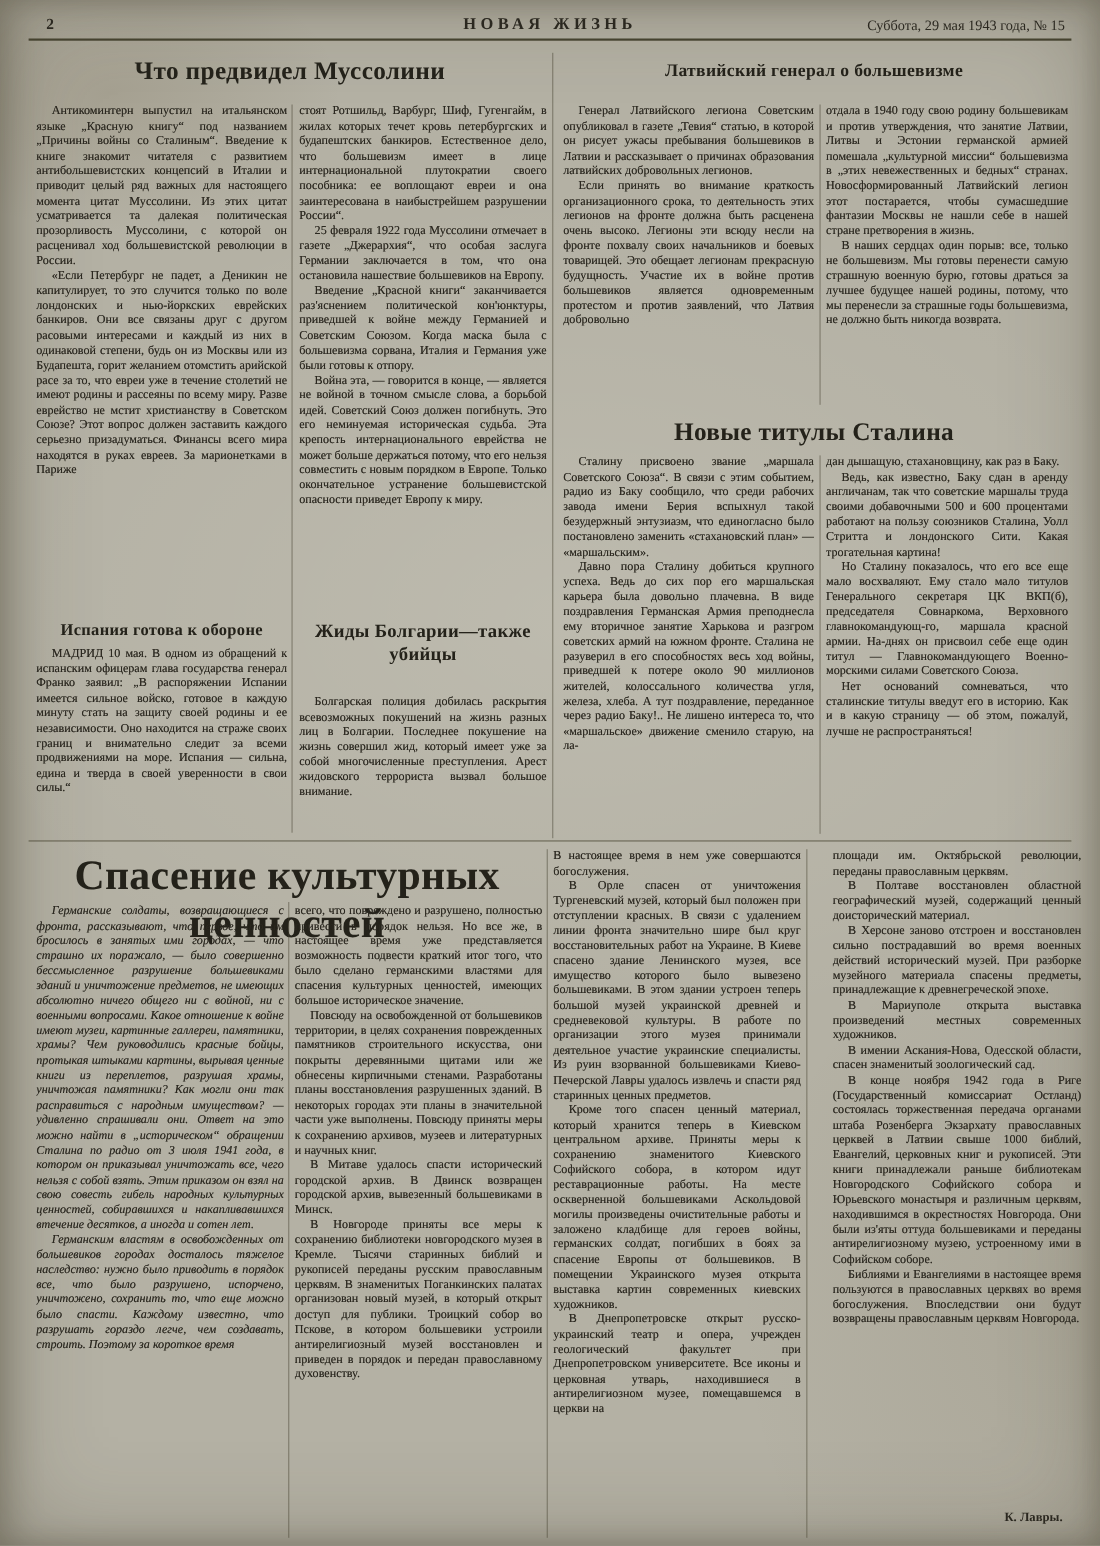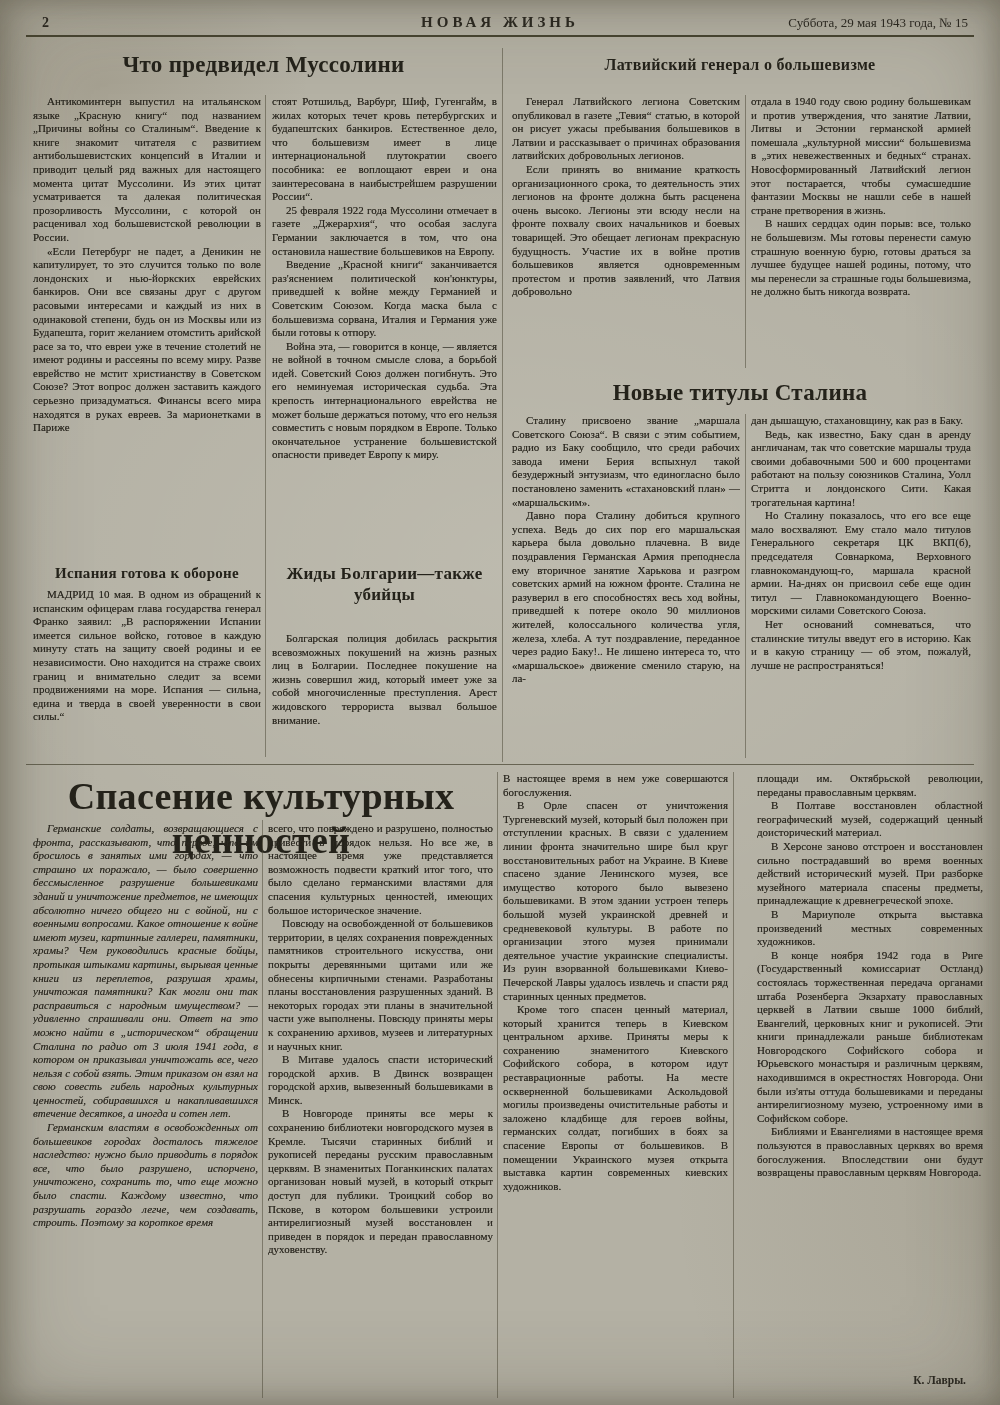--- a/index.html
+++ b/index.html
@@ -101,26 +101,28 @@
     <div class="abs bt cont" style="left:268px;top:822px;width:225px;height:576px;">
         <p>всего, что повреждено и разрушено, полностью привести в порядок нельзя. Но все же, в настоящее время уже представляется возможность подвести краткий итог того, что было сделано германскими властями для спасения культурных ценностей, имеющих большое историческое значение.</p>
         <p>Повсюду на освобожденной от большевиков территории, в целях сохранения поврежденных памятников строительного искусства, они покрыты деревянными щитами или же обнесены кирпичными стенами. Разработаны планы восстановления разрушенных зданий. В некоторых городах эти планы в значительной части уже выполнены. Повсюду приняты меры к сохранению архивов, музеев и литературных и научных книг.</p>
         <p>В Митаве удалось спасти исторический городской архив. В Двинск возвращен городской архив, вывезенный большевиками в Минск.</p>
         <p>В Новгороде приняты все меры к сохранению библиотеки новгородского музея в Кремле. Тысячи старинных библий и рукописей переданы русским православным церквям. В знаменитых Поганкинских палатах организован новый музей, в который открыт доступ для публики. Троицкий собор во Пскове, в котором большевики устроили антирелигиозный музей восстановлен и приведен в порядок и передан православному духовенству.</p>
       </div>
     <div class="abs bt cont" style="left:503px;top:772px;width:225px;height:626px;">
         <p>В настоящее время в нем уже совершаются богослужения.</p>
         <p>В Орле спасен от уничтожения Тургеневский музей, который был положен при отступлении красных. В связи с удалением линии фронта значительно шире был круг восстановительных работ на Украине. В Киеве спасено здание Ленинского музея, все имущество которого было вывезено большевиками. В этом здании устроен теперь большой музей украинской древней и средневековой культуры. В работе по организации этого музея принимали деятельное участие украинские специалисты. Из руин взорванной большевиками Киево-Печерской Лавры удалось извлечь и спасти ряд старинных ценных предметов.</p>
         <p>Кроме того спасен ценный материал, который хранится теперь в Киевском центральном архиве. Приняты меры к сохранению знаменитого Киевского Софийского собора, в котором идут реставрационные работы. На месте оскверненной большевиками Аскольдовой могилы произведены очистительные работы и заложено кладбище для героев войны, германских солдат, погибших в боях за спасение Европы от большевиков. В помещении Украинского музея открыта выставка картин современных киевских художников.</p>
+        <p>В Днепропетровске открыт русско-украинский театр и опера, учрежден геологический факультет при Днепропетровском университете. Все иконы и церковная утварь, находившиеся в антирелигиозном музее, помещавшемся в церкви на</p>
       </div>
     <div class="abs bt cont" style="left:740px;top:772px;width:226px;height:598px;margin-left:17px;">
         <p>площади им. Октябрьской революции, переданы православным церквям.</p>
         <p>В Полтаве восстановлен областной географический музей, содержащий ценный доисторический материал.</p>
         <p>В Херсоне заново отстроен и восстановлен сильно пострадавший во время военных действий исторический музей. При разборке музейного материала спасены предметы, принадлежащие к древнегреческой эпохе.</p>
         <p>В Мариуполе открыта выставка произведений местных современных художников.</p>
+        <p>В имении Аскания-Нова, Одесской области, спасен знаменитый зоологический сад.</p>
         <p>В конце ноября 1942 года в Риге (Государственный комиссариат Остланд) состоялась торжественная передача органами штаба Розенберга Экзархату православных церквей в Латвии свыше 1000 библий, Евангелий, церковных книг и рукописей. Эти книги принадлежали раньше библиотекам Новгородского Софийского собора и Юрьевского монастыря и различным церквям, находившимся в окрестностях Новгорода. Они были из'яты оттуда большевиками и переданы антирелигиозному музею, устроенному ими в Софийском соборе.</p>
         <p>Библиями и Евангелиями в настоящее время пользуются в православных церквях во время богослужения. Впоследствии они будут возвращены православным церквям Новгорода.</p>
       </div>
     <div class="abs sig" style="left:740px;top:1374px;width:226px;">К. Лавры.</div>
   </section>
 
   <div class="vrule" style="left:265px;top:95px;height:662px;"></div>
   <div class="vrule" style="left:502px;top:48px;height:714px;"></div>
   <div class="vrule" style="left:745px;top:95px;height:273px;"></div>
   <div class="vrule" style="left:745px;top:414px;height:344px;"></div>

